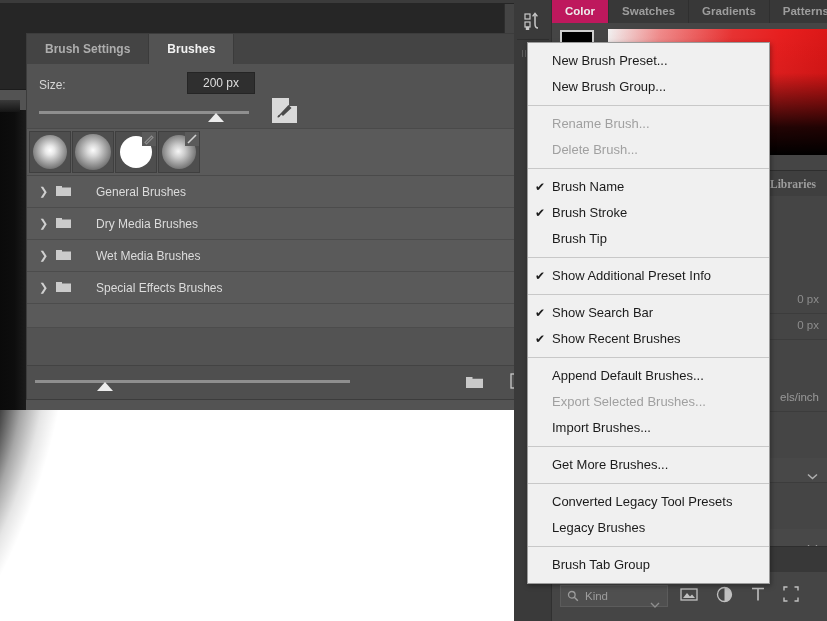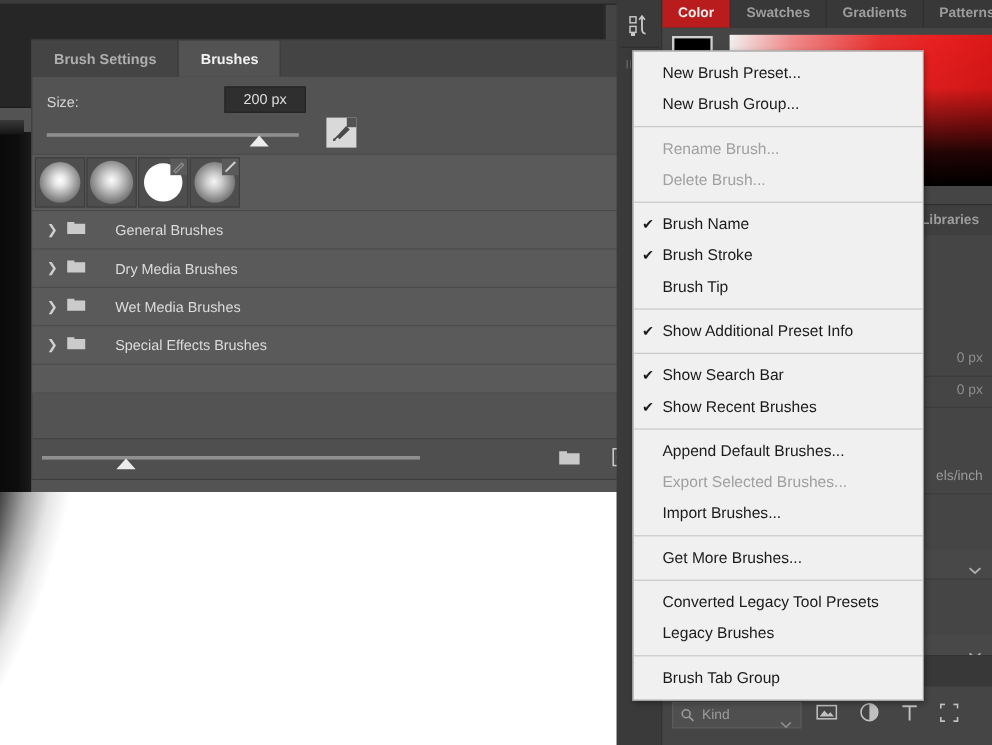--- a/index.html
+++ b/index.html
@@ -186,21 +186,21 @@
     position: absolute; left: 38px; top: 0; width: 275px; height: 170px;
     background: #454545;
   }
   .color-tabs { display: flex; height: 23px; background: #383838; }
   .ctab {
     padding: 0 13px; height: 23px; line-height: 23px;
     font-size: 11.5px; font-weight: bold; color: #9d9d9d;
     border-right: 1px solid #2f2f2f; background: #383838;
     white-space: nowrap;
   }
-  .ctab.active { background: #b91c1c; color: #ededed; }
+  .ctab.active { background: #be185d; color: #ededed; }
   .color-body { position: relative; height: 147px; }
   .swatch-stack { position: absolute; left: 8px; top: 7px; }
   .sw-fg { position:absolute; left:0; top:0; width: 34px; height: 26px; background: #000; border: 2px solid #cfcfcf; }
   .sw-bg { position:absolute; left: 22px; top: 18px; width: 22px; height: 16px; background: #fff; border: 2px solid #cfcfcf; }
   .color-field {
     position: absolute; left: 56px; top: 6px; right: 0; height: 126px;
     background:
       linear-gradient(180deg, rgba(0,0,0,0) 0%, rgba(0,0,0,0.05) 35%, rgba(0,0,0,0.85) 78%, #000 100%),
       linear-gradient(100deg, #f2f2f2 0%, #f08a8a 22%, #e83232 52%, #e81f1f 72%, #d61414 100%);
   }
@@ -209,20 +209,21 @@
   }
 
   .lib-tabbar {
     position: absolute; left: 38px; top: 170px; width: 275px; height: 26px;
     background: #383838; border-top: 1px solid #2e2e2e; border-bottom:1px solid #2e2e2e;
   }
   .lib-tab {
     position: absolute; right: 0; top: 0; height: 26px; line-height: 26px;
     padding: 0 11px; font-size: 11.5px; font-weight: bold; color: #9d9d9d;
     background: #3f3f3f;
+    font-family: Liberation Serif, serif;
   }
 
   .props-panel {
     position: absolute; left: 38px; top: 196px; width: 275px; height: 350px;
     background: #454545;
   }
   .props-row {
     position: relative; height: 26px; border-bottom: 1px solid #3c3c3c;
   }
   .props-val {

